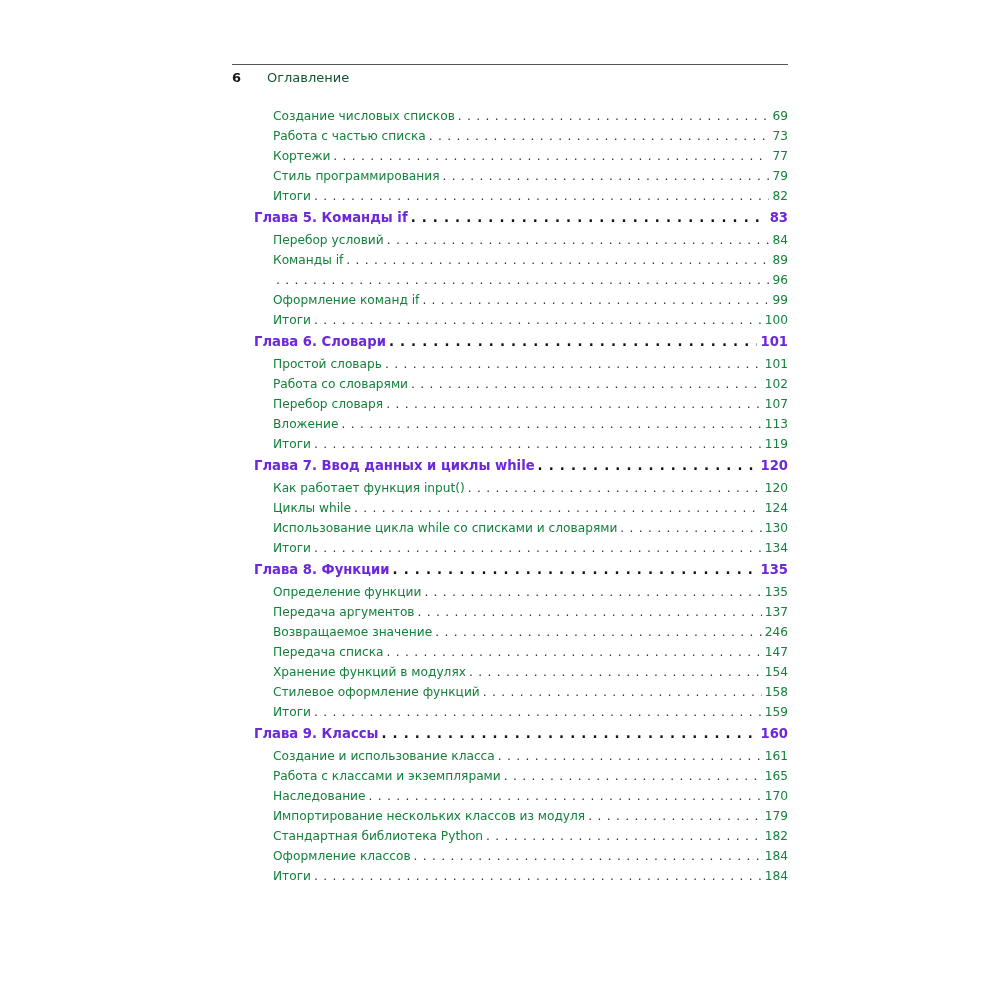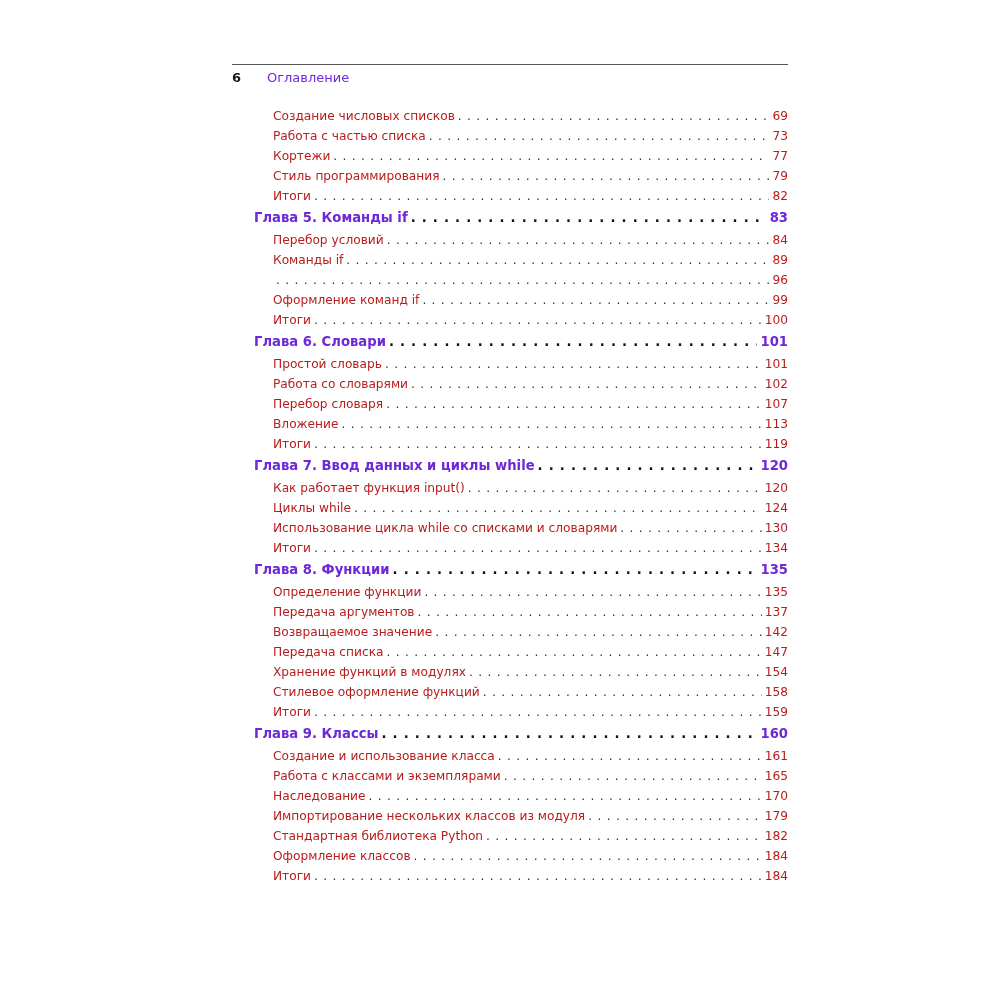--- a/index.html
+++ b/index.html
@@ -33,36 +33,36 @@
       height: 22px;
       margin-top: 5px;
       font-size: 13px;
     }
     .page-number {
       font-weight: bold;
       width: 35px;
       color: #1a1a1a;
     }
     .section-title {
-      color: #6d28d9;
+      color: #14532d;
     }
     .toc {
       margin-top: 14px;
     }
     .toc-row {
       display: flex;
       align-items: baseline;
       height: 20px;
       font-size: 12.2px;
       line-height: 20px;
       white-space: nowrap;
     }
     .toc-row.sub {
       padding-left: 41px;
-      color: #b91c1c;
+      color: #15803d;
     }
     .toc-row.chapter {
       font-weight: bold;
       font-size: 13.2px;
       height: 24px;
       line-height: 24px;
       color: #6d28d9;
       padding-left: 22px;
     }
     .toc-title {
@@ -225,21 +225,21 @@
       <span class="toc-page">135</span>
     </div>
     <div class="toc-row sub">
       <span class="toc-title">Передача аргументов</span>
       <span class="toc-dots"></span>
       <span class="toc-page">137</span>
     </div>
     <div class="toc-row sub">
       <span class="toc-title">Возвращаемое значение</span>
       <span class="toc-dots"></span>
-      <span class="toc-page">142</span>
+      <span class="toc-page">246</span>
     </div>
     <div class="toc-row sub">
       <span class="toc-title">Передача списка</span>
       <span class="toc-dots"></span>
       <span class="toc-page">147</span>
     </div>
     <div class="toc-row sub">
       <span class="toc-title">Хранение функций в модулях</span>
       <span class="toc-dots"></span>
       <span class="toc-page">154</span>

